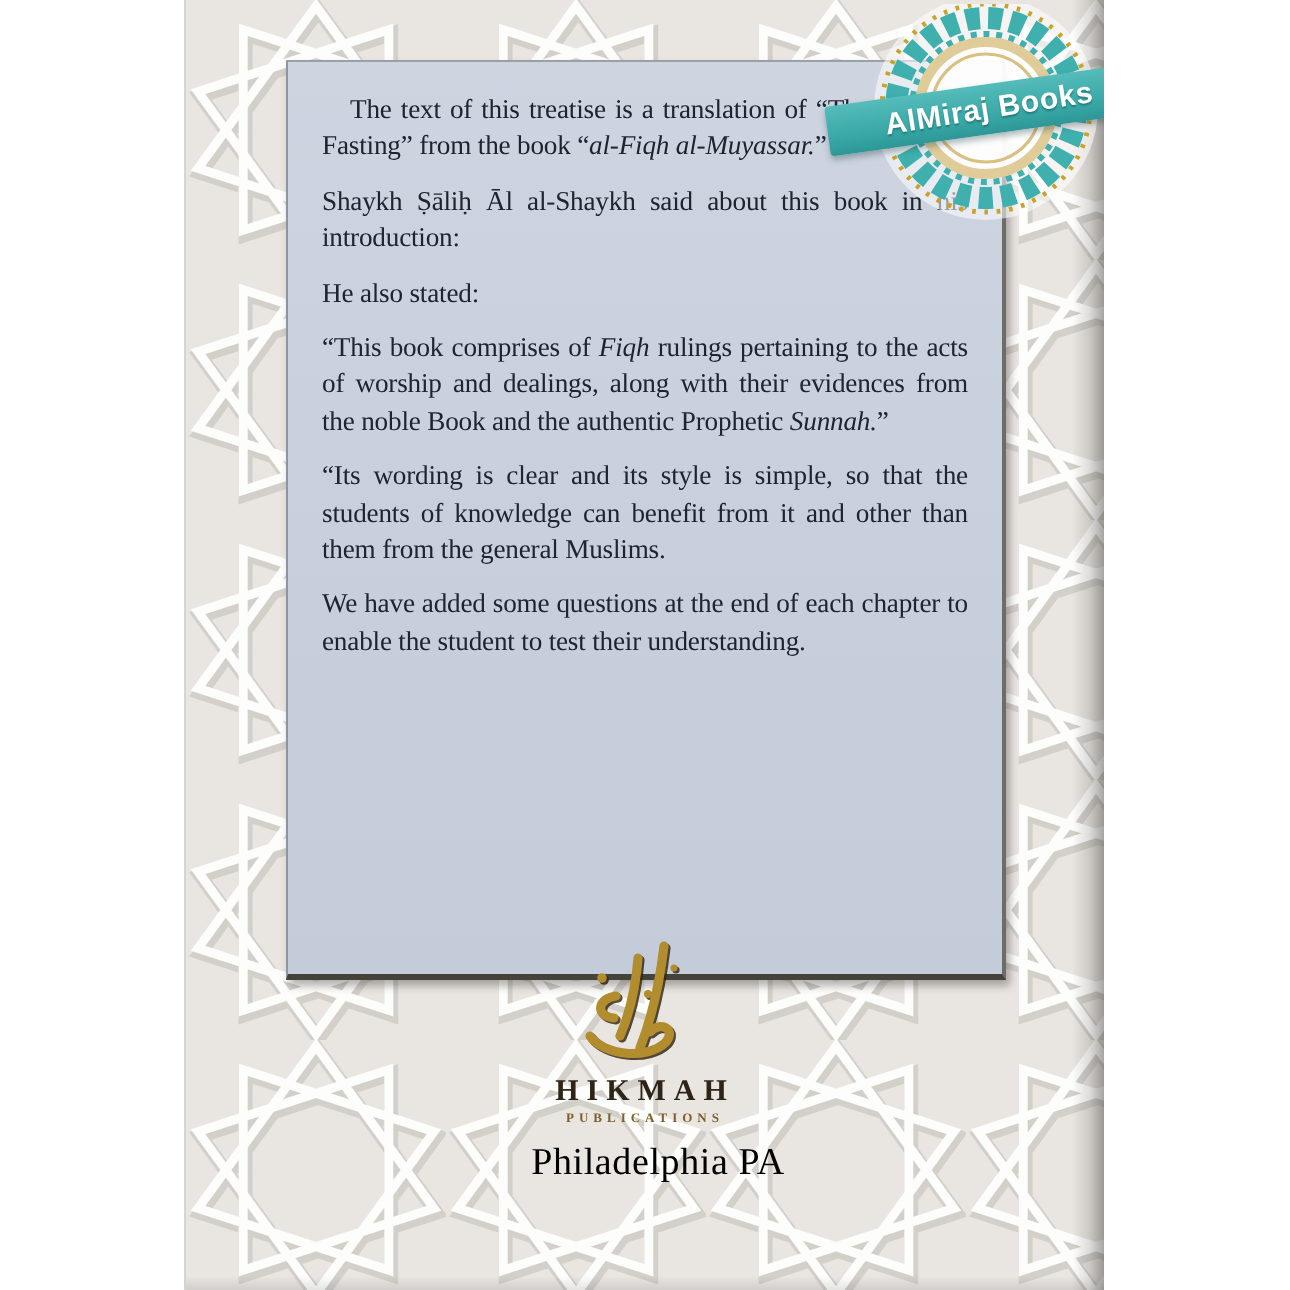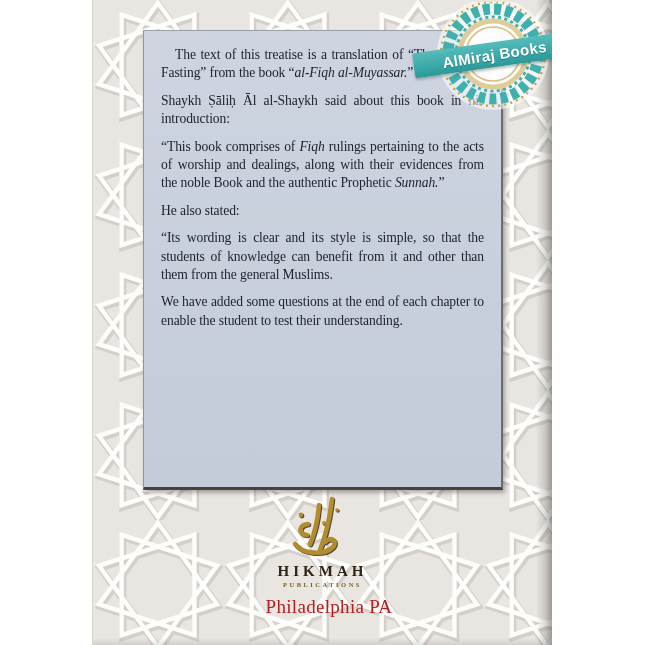--- a/index.html
+++ b/index.html
@@ -29,25 +29,25 @@
   .sticker svg{position:absolute;left:0;top:0;}
   .ribbon{position:absolute;left:-10px;top:40px;width:164px;height:25px;
         background:linear-gradient(180deg,#55bcba 0%,#36a6a5 70%,#2d9796 100%);
         transform:rotate(-8deg);border-radius:2px;
         box-shadow:0 2px 3px rgba(30,60,60,.35);
         display:flex;align-items:center;justify-content:center;}
   .ribbon span{font-family:"Liberation Sans", sans-serif;font-weight:bold;font-size:15px;
         color:#ffffff;letter-spacing:.4px;text-shadow:0 1px 1px rgba(0,40,40,.35);
         transform:rotate(-1deg);}
   
-  .publisher{position:absolute;left:0;top:496px;width:100%;text-align:center;}
+  .publisher{position:absolute;left:0;top:470px;width:100%;text-align:center;}
   .calligraphy{display:inline-block;filter:drop-shadow(1.5px 1.5px 0 rgba(45,32,14,.8));}
   .pub-name{font-weight:bold;font-size:15px;letter-spacing:4px;color:#2e2418;margin-top:1px;}
   .pub-sub{font-size:6.5px;letter-spacing:2.5px;color:#7d5f28;font-weight:bold;margin-top:1px;}
-  .pub-loc{font-size:19px;color:#b91c1c;margin-top:8px;letter-spacing:.3px;margin-left:13px;}
+  .pub-loc{font-size:19px;color:#000000;margin-top:8px;letter-spacing:.3px;margin-left:13px;}
 </style>
 </head>
 <body>
 
 <div class="stage">
   <div class="book">
 
     <svg class="pattern-svg" width="459" height="645" xmlns="http://www.w3.org/2000/svg">
       <defs>
         <pattern id="girih" width="130" height="130" patternUnits="userSpaceOnUse">
@@ -60,22 +60,22 @@
           </g>
         </pattern>
       </defs>
       <rect width="459" height="645" fill="url(#girih)"></rect>
     </svg>
 
     <div class="panel">
       <div>
           <p><span>The text of this treatise is a translation of “The Book of Fasting” from the book “</span><i>al-Fiqh al-Muyassar.</i><span>”</span></p>
           <p><span>Shaykh Ṣāliḥ Āl al-Shaykh said about this book in his introduction:</span></p>
+          <p><span>He also stated:</span></p>
           <p><span>“This book comprises of </span><i>Fiqh</i><span> rulings pertaining to the acts of worship and dealings, along with their evidences from the noble Book and the authentic Prophetic </span><i>Sunnah.</i><span>”</span></p>
-          <p><span>He also stated:</span></p>
           <p><span>“Its wording is clear and its style is simple, so that the students of knowledge can benefit from it and other than them from the general Muslims.</span></p>
           <p><span>We have added some questions at the end of each chapter to enable the student to test their understanding.</span></p>
         </div>
     </div>
 
     <div class="publisher">
       <svg class="calligraphy" width="96" height="62" viewBox="0 0 96 62" xmlns="http://www.w3.org/2000/svg" aria-label="الحكمة">
         <g fill="none" stroke="#b28d2e" stroke-width="4.6" stroke-linecap="round">
           <path d="M57 3 C55 20 52 36 45 54"></path>
           <path d="M44 9 C43 22 41 34 35 48"></path>

